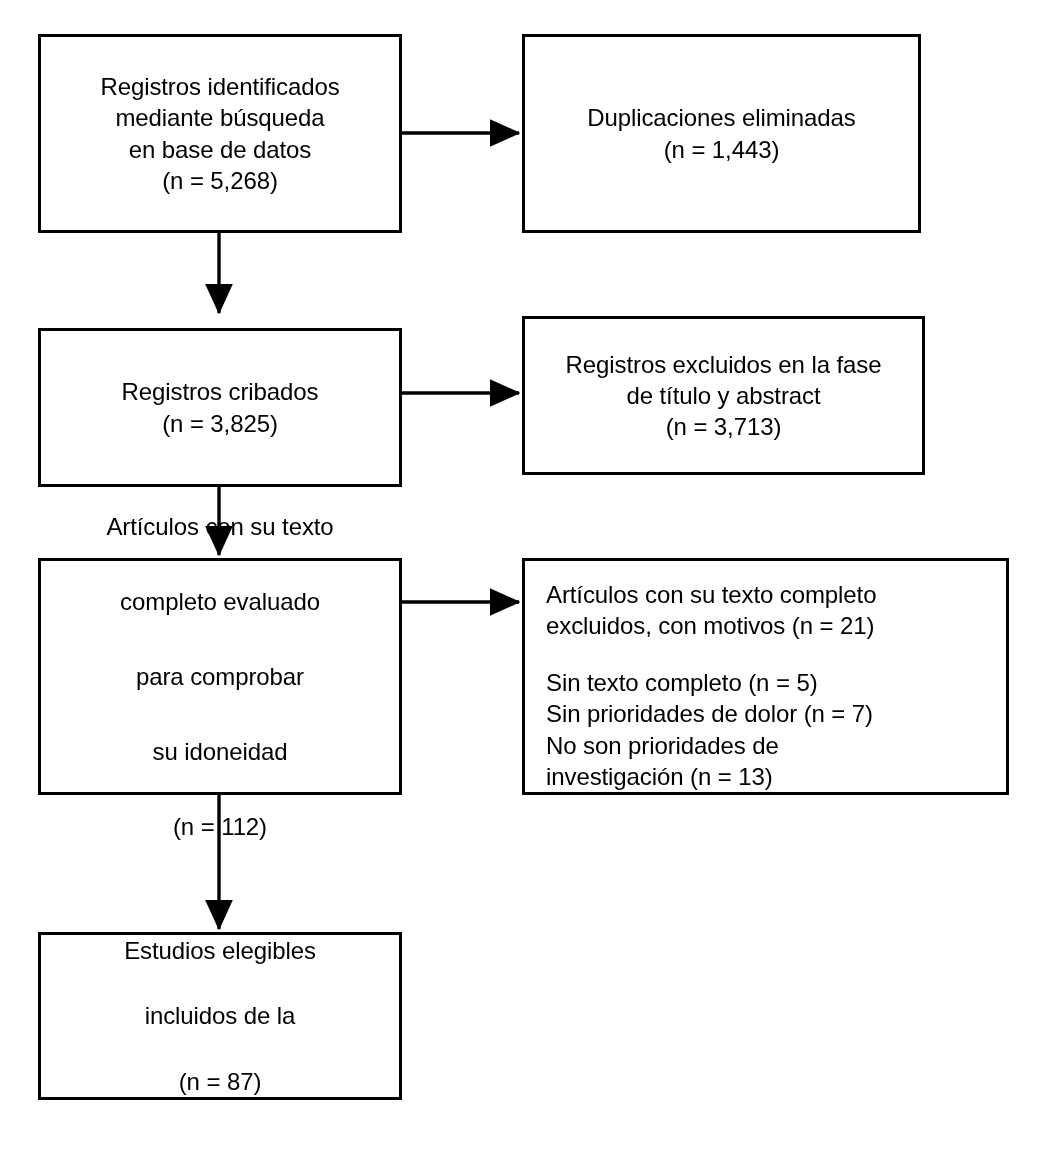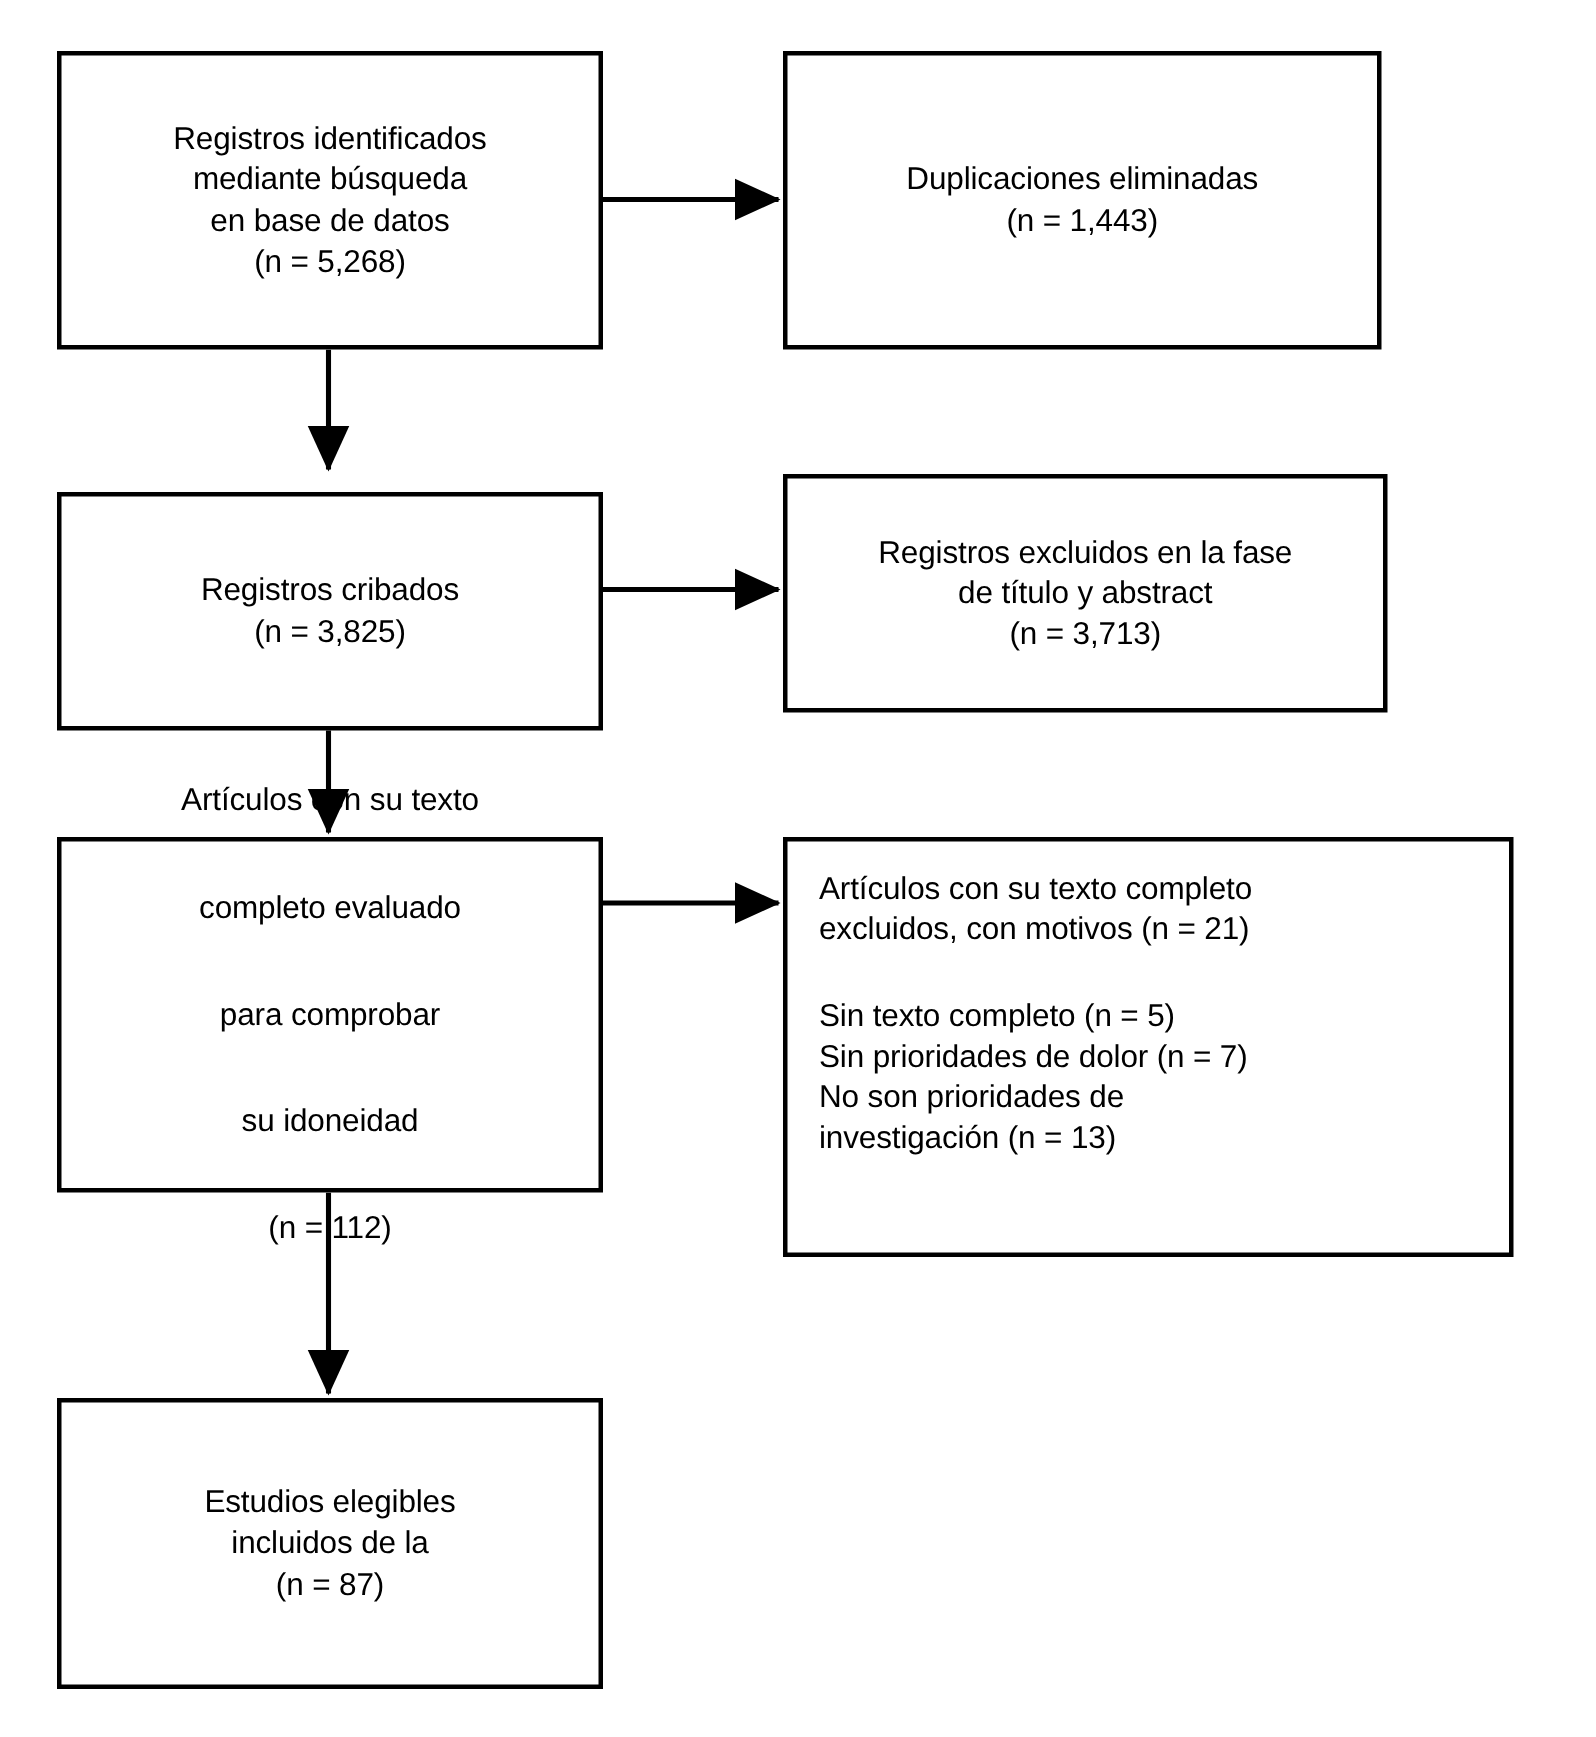--- a/index.html
+++ b/index.html
@@ -18,21 +18,21 @@
   }
   .node {
     position: absolute;
     box-sizing: border-box;
     border: 3px solid #000000;
     background: #ffffff;
     display: flex;
     flex-direction: column;
     justify-content: center;
     align-items: center;
-    font-size: 21px;
+    font-size: 24px;
     line-height: 1.30;
     letter-spacing: -0.1px;
   }
   .node.left-align {
     align-items: flex-start;
     justify-content: flex-start;
     padding-left: 22px;
     padding-top: 18px;
   }
   .node .line {
@@ -48,22 +48,22 @@
     width: 1064px;
     height: 1158px;
     pointer-events: none;
   }
   
   #box-identified   { left: 38px;  top: 34px;  width: 364px; height: 199px; }
   #box-duplicates   { left: 522px; top: 34px;  width: 399px; height: 199px; }
   #box-screened     { left: 38px;  top: 316px; width: 364px; height: 159px; margin-top: 12px; }
   #box-excluded-ta  { left: 522px; top: 316px; width: 403px; height: 159px; }
   #box-fulltext     { left: 38px;  top: 558px; width: 364px; height: 237px; gap: 44px; }
-  #box-excl-reasons { left: 522px; top: 558px; width: 487px; height: 280px; padding-left: 21px; }
-  #box-included     { left: 38px;  top: 932px; width: 364px; height: 194px; }
+  #box-excl-reasons { left: 522px; top: 558px; width: 487px; height: 237px; padding-left: 21px; }
+  #box-included     { left: 38px;  top: 932px; width: 364px; height: 168px; justify-content: space-between; }
 </style>
 </head>
 <body>
 
 <div id="diagram">
 
   <svg class="connectors" viewBox="0 0 1064 1158" xmlns="http://www.w3.org/2000/svg">
     <defs>
       <marker id="arrowhead" markerWidth="9" markerHeight="9" refX="8.6" refY="4.5" orient="auto" markerUnits="strokeWidth">
         <path d="M0,0.4 L9,4.5 L0,8.6 z" fill="#000000"></path>

